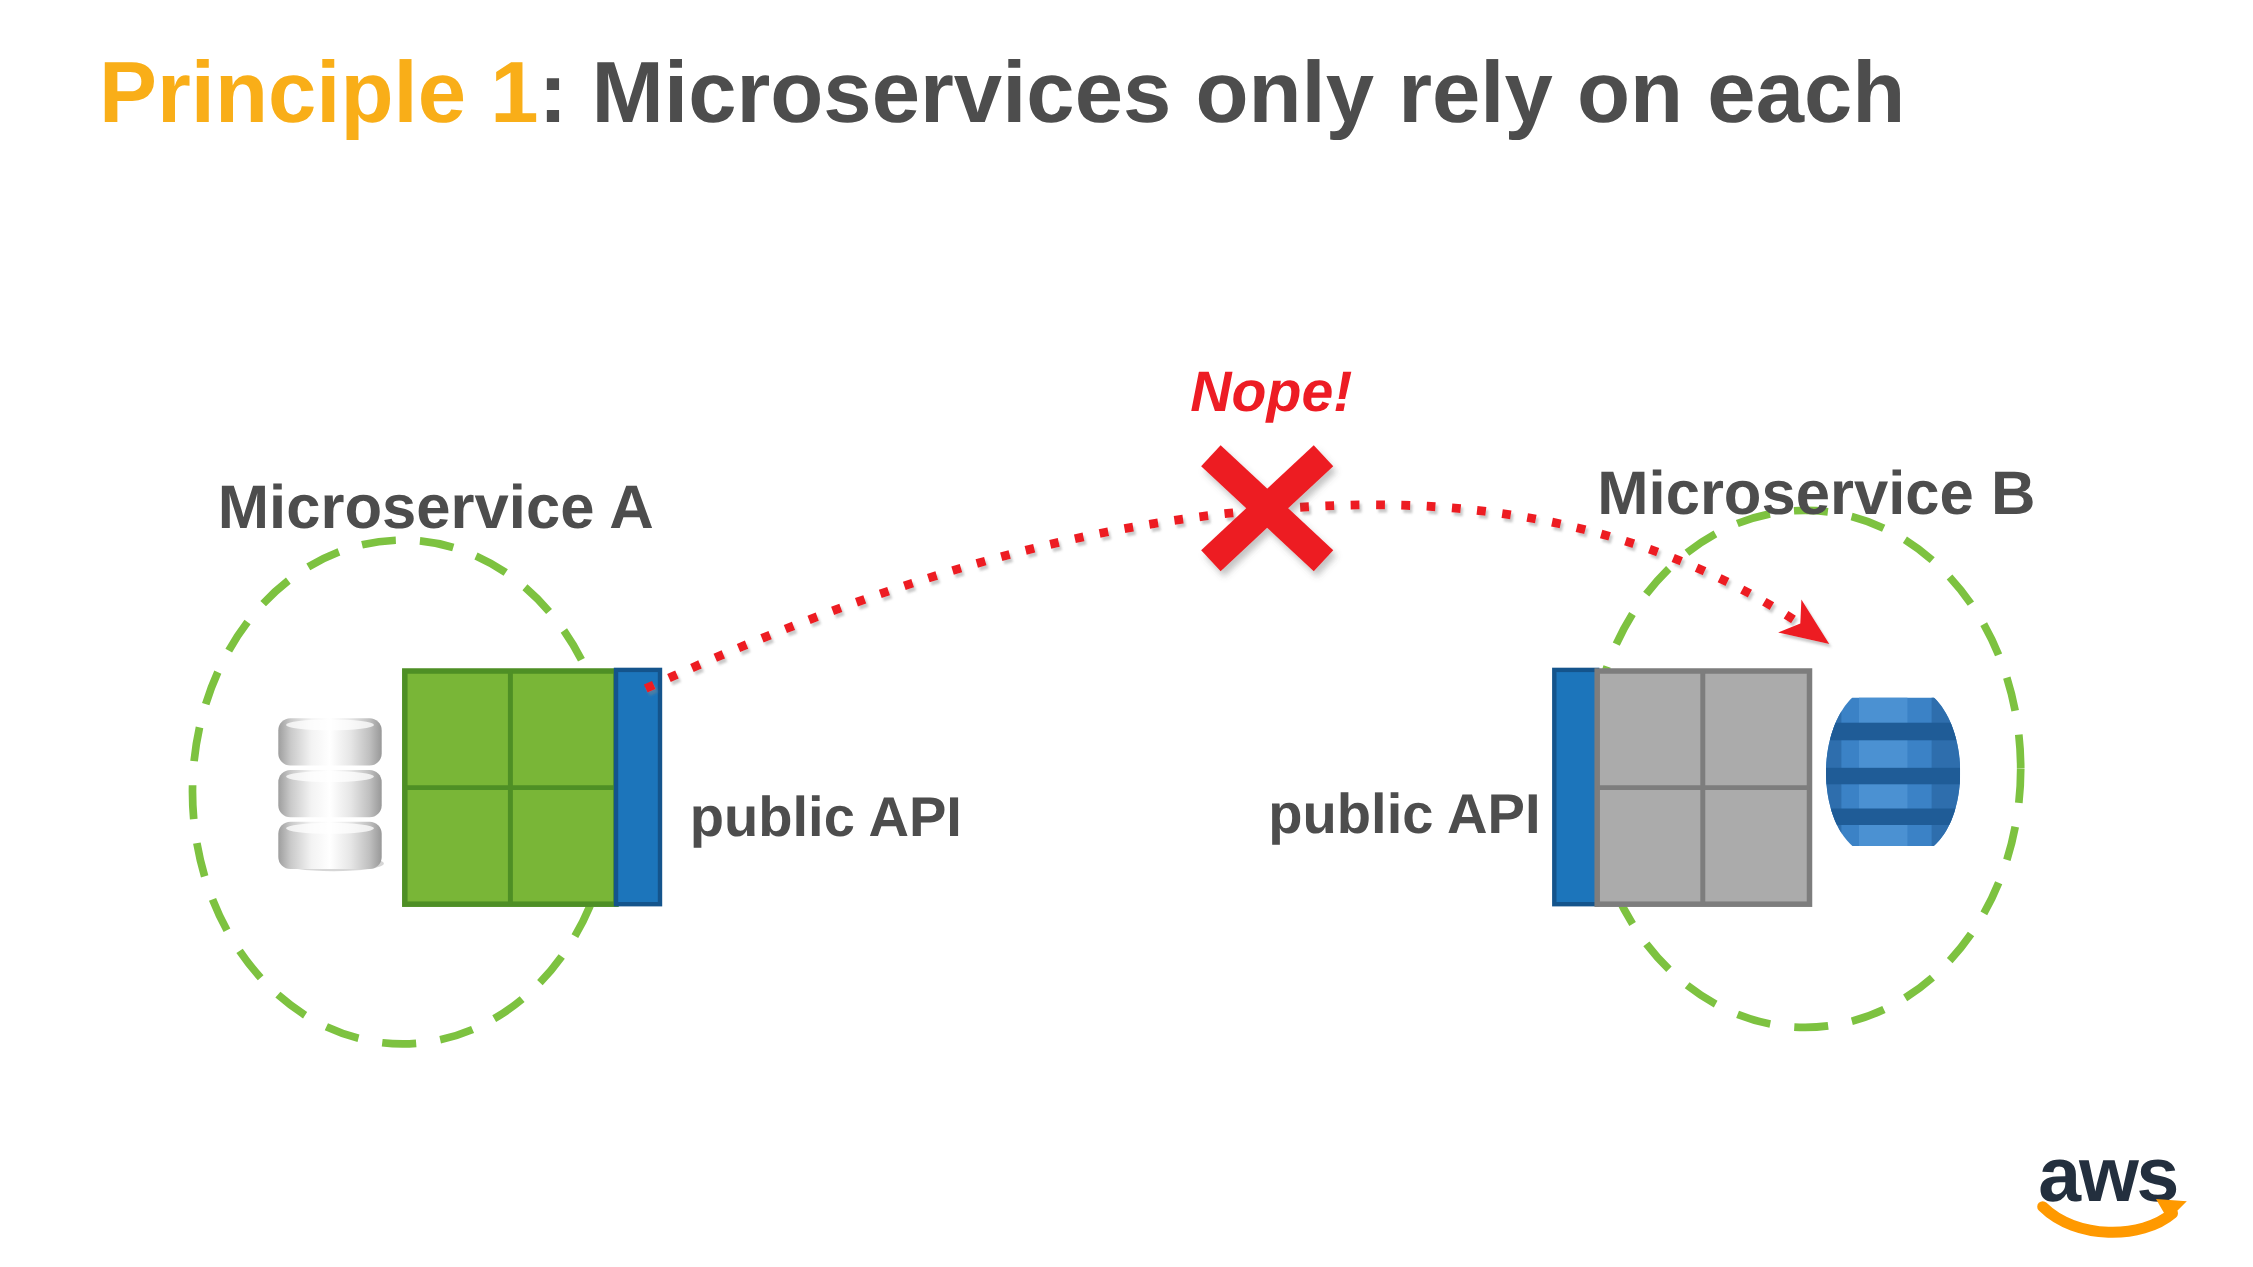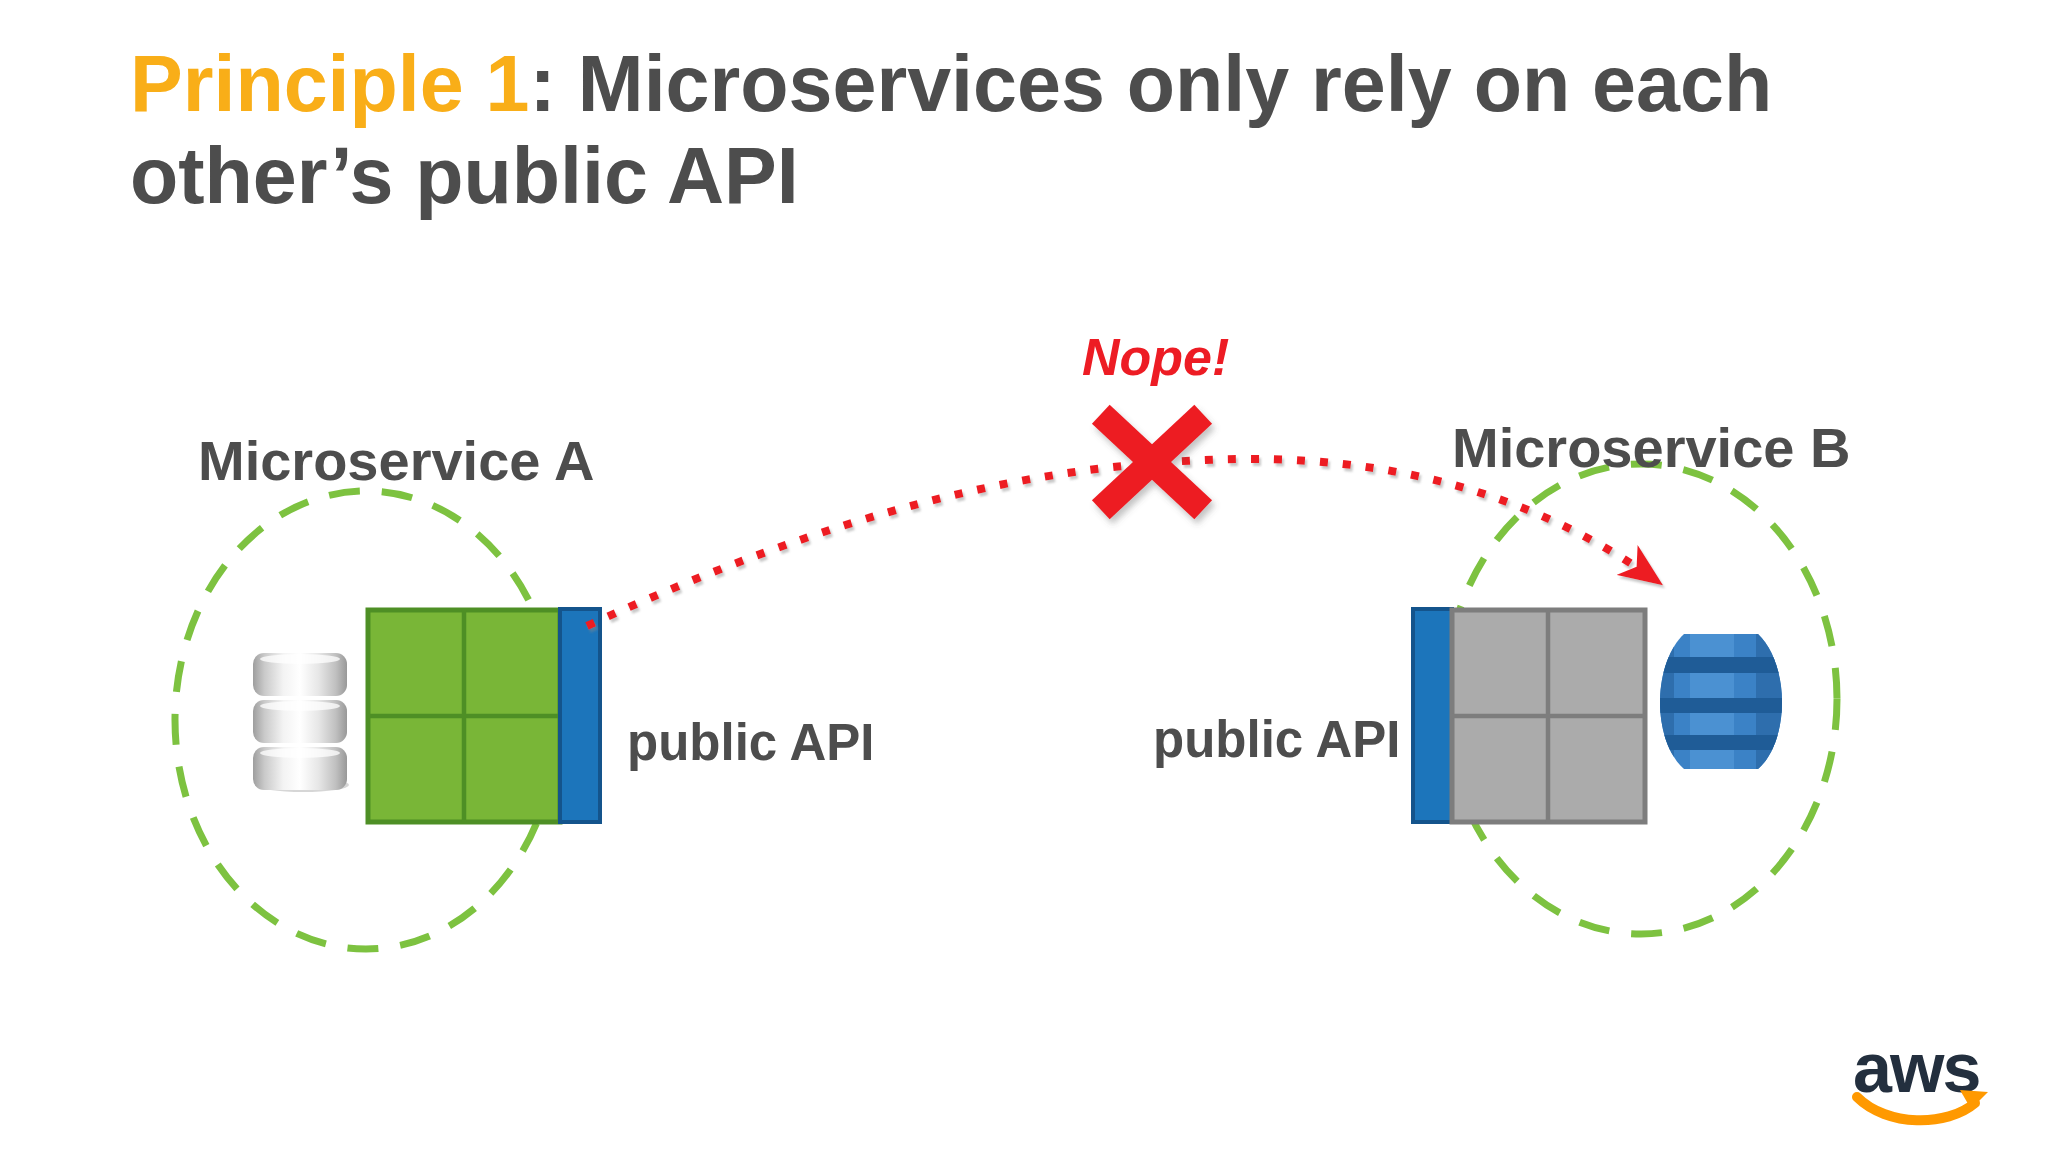--- a/index.html
+++ b/index.html
@@ -9,21 +9,21 @@
     --service-gray:#ABABAB; --service-gray-border:#7D7D7D;
     --aws-navy:#232F3E; --aws-orange:#FF9900; --slide-bg:#FFFFFF;
   }
   *{margin:0;padding:0;box-sizing:border-box;}
   html,body{width:2048px;height:1152px;overflow:hidden;}
   body{background:var(--slide-bg);font-family:"Liberation Sans","DejaVu Sans",sans-serif;position:relative;}
   .slide{position:absolute;inset:0;width:2048px;height:1152px;}
   .diagram{position:absolute;left:0;top:0;width:2048px;height:1152px;}
 
   .title{position:absolute;left:90px;top:38px;width:1720px;
-         font-size:79px;font-weight:700;line-height:92px;color:var(--title-gray);margin-left:40px;}
+         font-size:79px;font-weight:700;line-height:92px;color:var(--title-gray);}
   .title .accent{color:var(--accent-yellow);}
 
   .lbl{position:absolute;font-weight:700;color:var(--title-gray);line-height:1;white-space:nowrap;}
   .lbl-ms-a{left:198px;top:433px;font-size:56px;}
   .lbl-ms-b{left:1452px;top:420px;font-size:56px;}
   .lbl-api-a{left:627px;top:717px;font-size:51px;}
   .lbl-api-b{left:1153px;top:714px;font-size:51px;}
   .lbl-nope{left:1082px;top:331px;font-size:52px;color:var(--alert-red);font-style:italic;}
 
   .curve{fill:none;stroke:var(--alert-red);stroke-width:8;stroke-dasharray:8 15;}
@@ -117,21 +117,20 @@
     </g>
 
     <g transform="translate(1152,462)" filter="url(#xshadow)">
       <rect class="x-bar" x="-70" y="-13" width="140" height="26" transform="rotate(43)"></rect>
       <rect class="x-bar" x="-70" y="-13" width="140" height="26" transform="rotate(-43)"></rect>
     </g>
   </svg>
 
   <div class="title">
     <div><span class="accent">Principle 1</span><span>: Microservices only rely on each</span></div>
-    <div>other’s public API</div>
   </div>
 
   <div class="lbl lbl-ms-b">Microservice B</div>
   <div class="lbl lbl-ms-a">Microservice A</div>
   <div class="lbl lbl-api-a">public API</div>
   <div class="lbl lbl-api-b">public API</div>
   <div class="lbl lbl-nope">Nope!</div>
 
   <div class="aws-logo">
     <div class="aws-text">aws</div>

